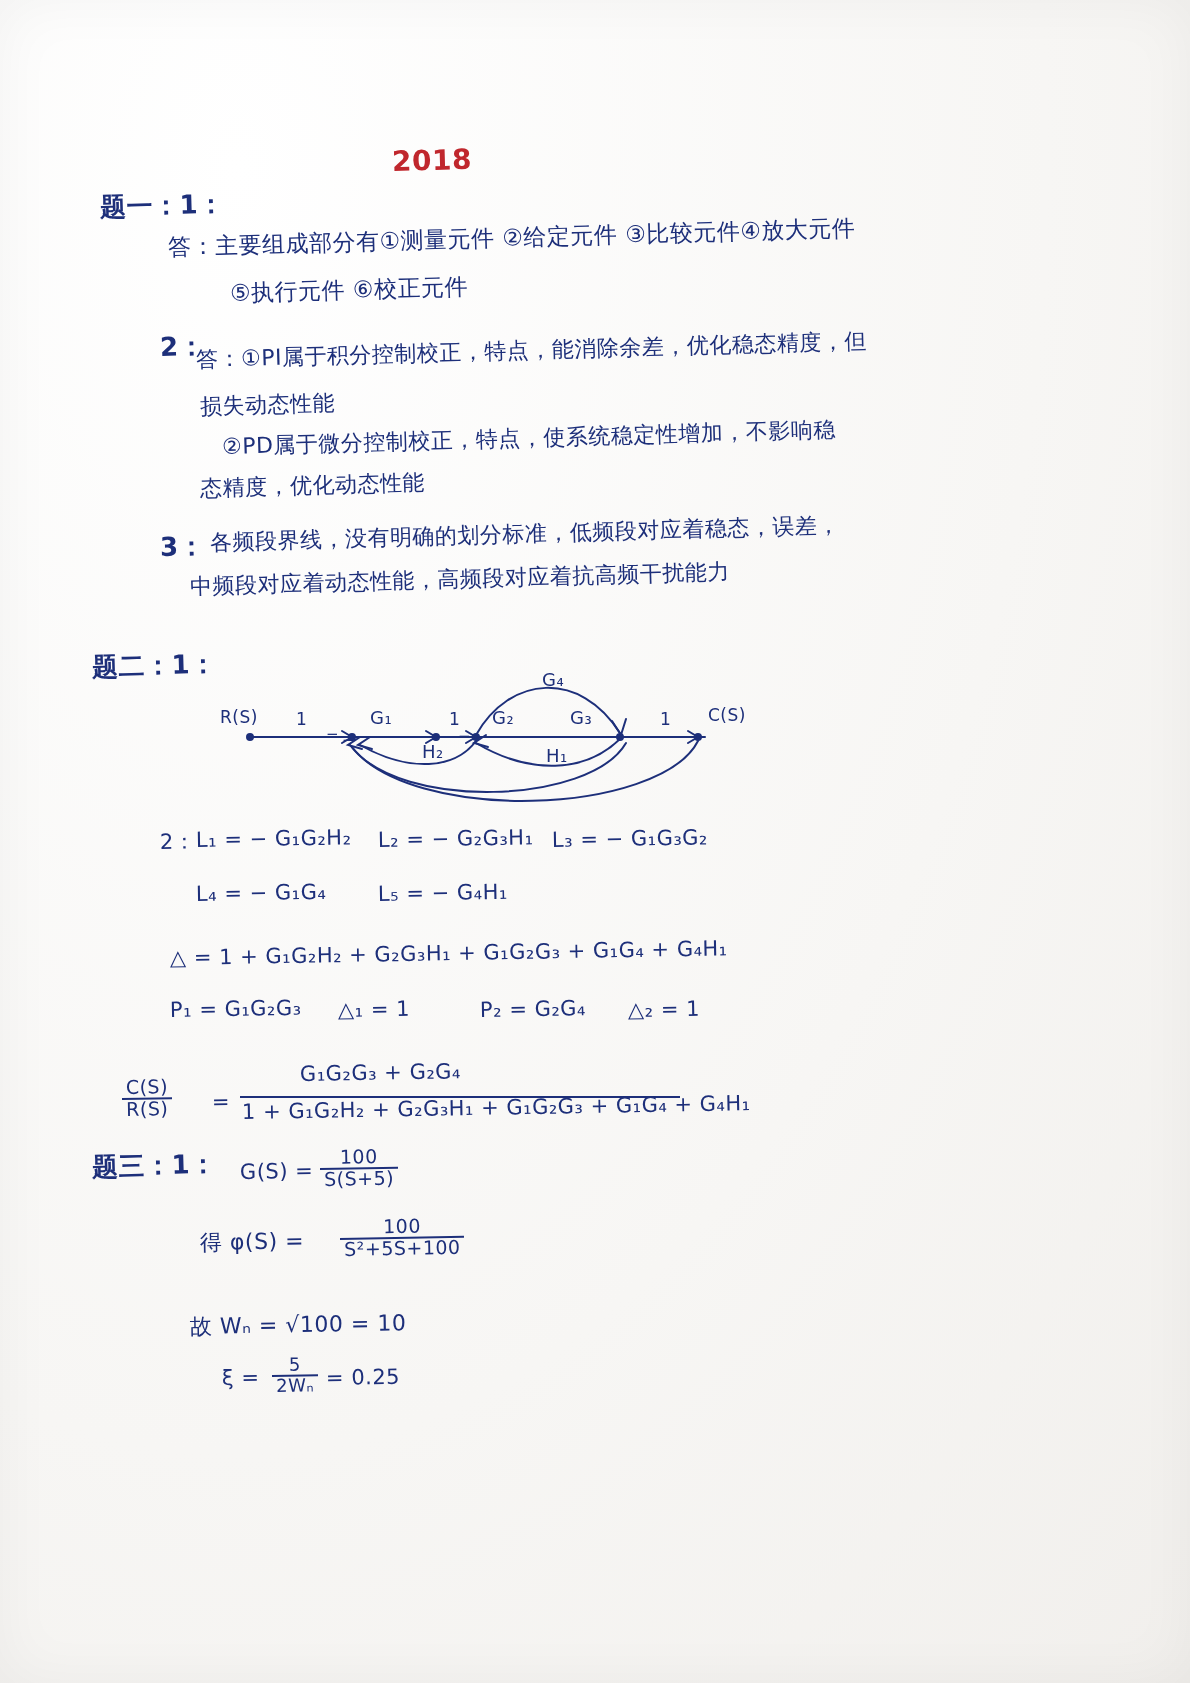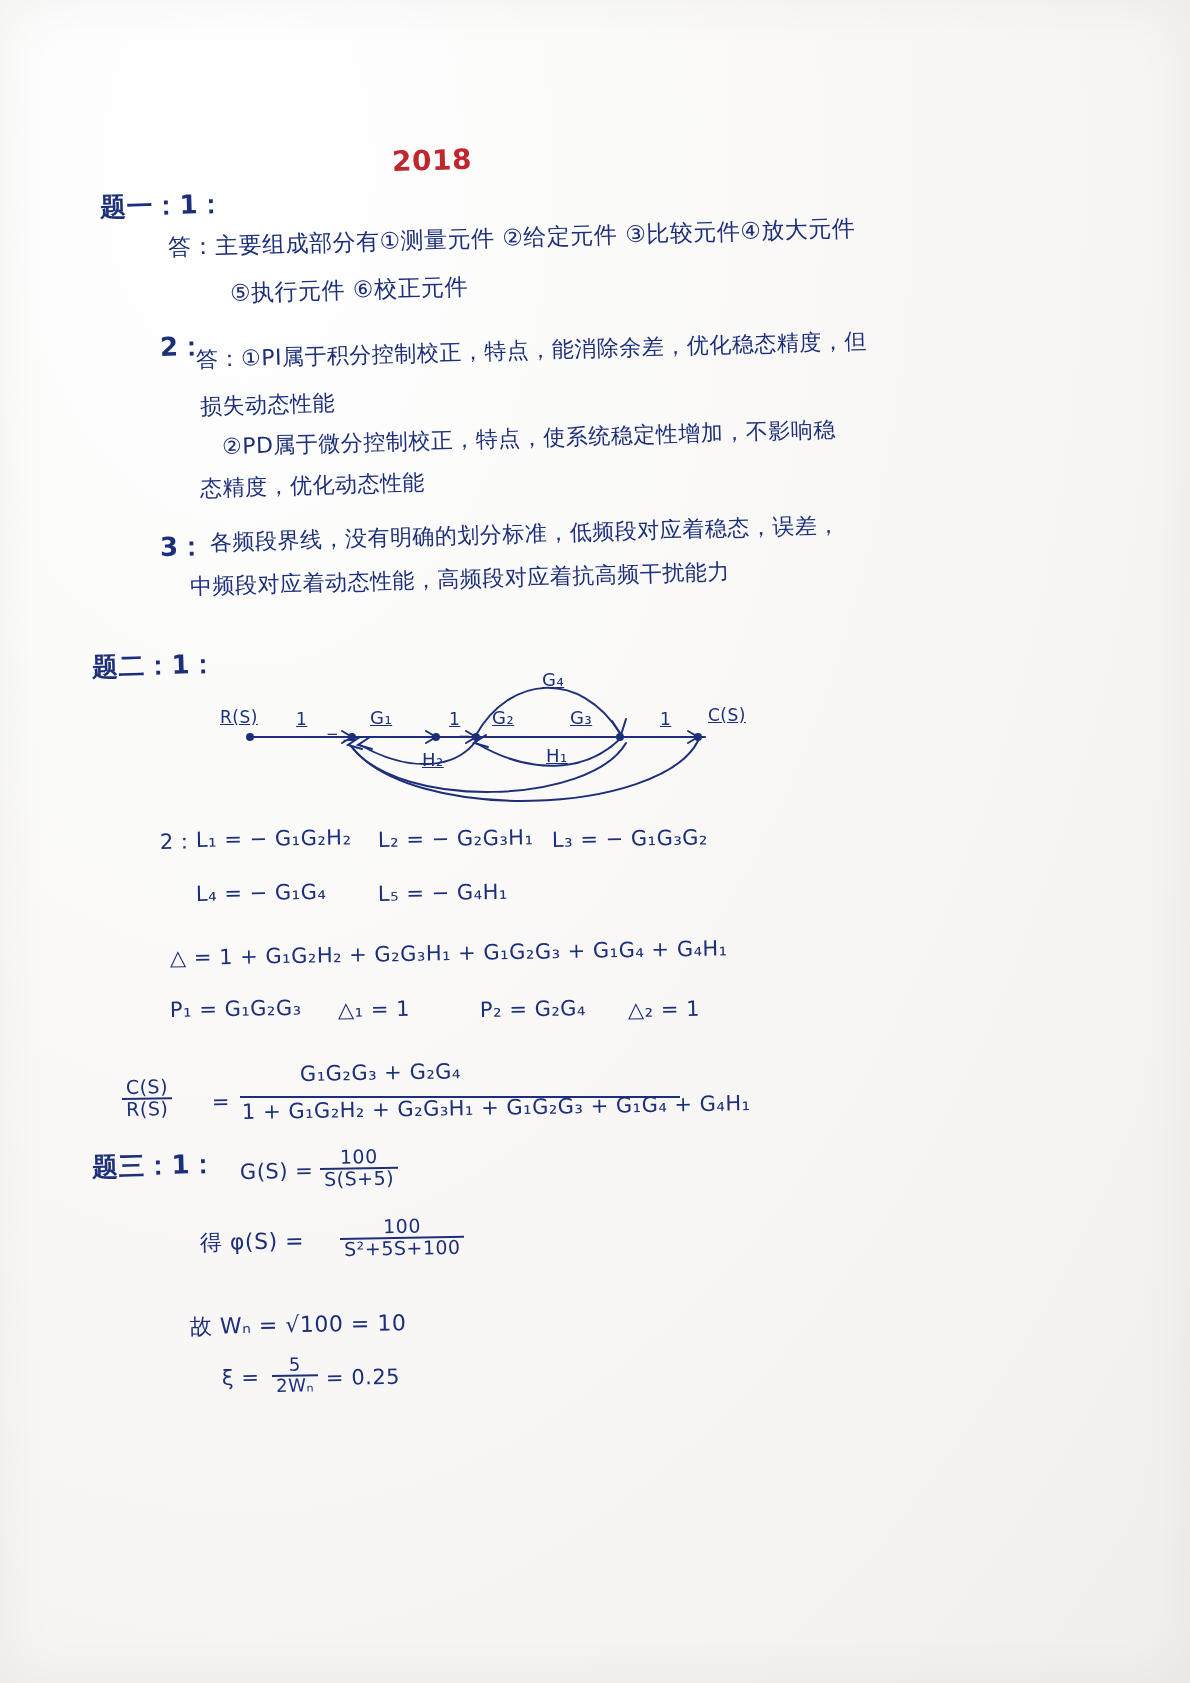--- a/index.html
+++ b/index.html
@@ -28,21 +28,21 @@
     color:#1d2f7a;
     white-space:nowrap;
     letter-spacing:0.5px;
   }
   .hw.cn{ font-family:"DejaVu Sans", sans-serif; }
   .slant{ transform:rotate(-1.6deg); transform-origin:left center;}
   .slant3{ transform:rotate(-1.0deg); transform-origin:left center;}
   .red{ color:#c0272d; }
   .big{ font-size:26px; font-weight:700;}
   .med{ font-size:22px;}
-  .sm{ font-size:19px;text-decoration:underline;}
+  .sm{ font-size:19px;}
   .xs{ font-size:16px;}
 
   
   .frac{display:inline-block; text-align:center; vertical-align:middle; line-height:1.05;}
   .frac .num{display:block; padding:0 4px;}
   .frac .den{display:block; border-top:2px solid #1d2f7a; padding:0 4px;}
 
   
   #diagram{position:absolute; left:230px; top:665px; width:560px; height:140px;}
   svg{overflow:visible;}
@@ -120,21 +120,21 @@
     <div class="hw sm" style="position:absolute;left:219px;top:44px;font-size:17px;">1</div>
     <div class="hw sm" style="position:absolute;left:430px;top:44px;font-size:17px;">1</div>
 
     <div class="hw sm" style="position:absolute;left:140px;top:42px;font-size:18px;">G₁</div>
     <div class="hw sm" style="position:absolute;left:262px;top:42px;font-size:18px;">G₂</div>
     <div class="hw sm" style="position:absolute;left:340px;top:42px;font-size:18px;">G₃</div>
 
     <div class="hw sm" style="position:absolute;left:312px;top:4px;font-size:18px;">G₄</div>
 
     <div class="hw sm" style="position:absolute;left:316px;top:80px;font-size:18px;">H₁</div>
-    <div class="hw sm" style="position:absolute;left:192px;top:84px;font-size:18px;">H₂</div>
+    <div class="hw sm" style="position:absolute;left:192px;top:76px;font-size:18px;">H₂</div>
 
     <div class="hw xs" style="position:absolute;left:96px;top:60px;font-size:15px;">−</div>
     <div class="hw xs" style="position:absolute;left:112px;top:66px;font-size:15px;">−</div>
     <div class="hw xs" style="position:absolute;left:228px;top:62px;font-size:15px;">−</div>
   </div>
 
   <div class="hw med slant3" style="left:160px; top:828px; font-size:21px;">2：</div>
 
   <div class="hw med slant3" style="left:196px; top:828px; font-size:21px;">
     <span>L₁</span>

